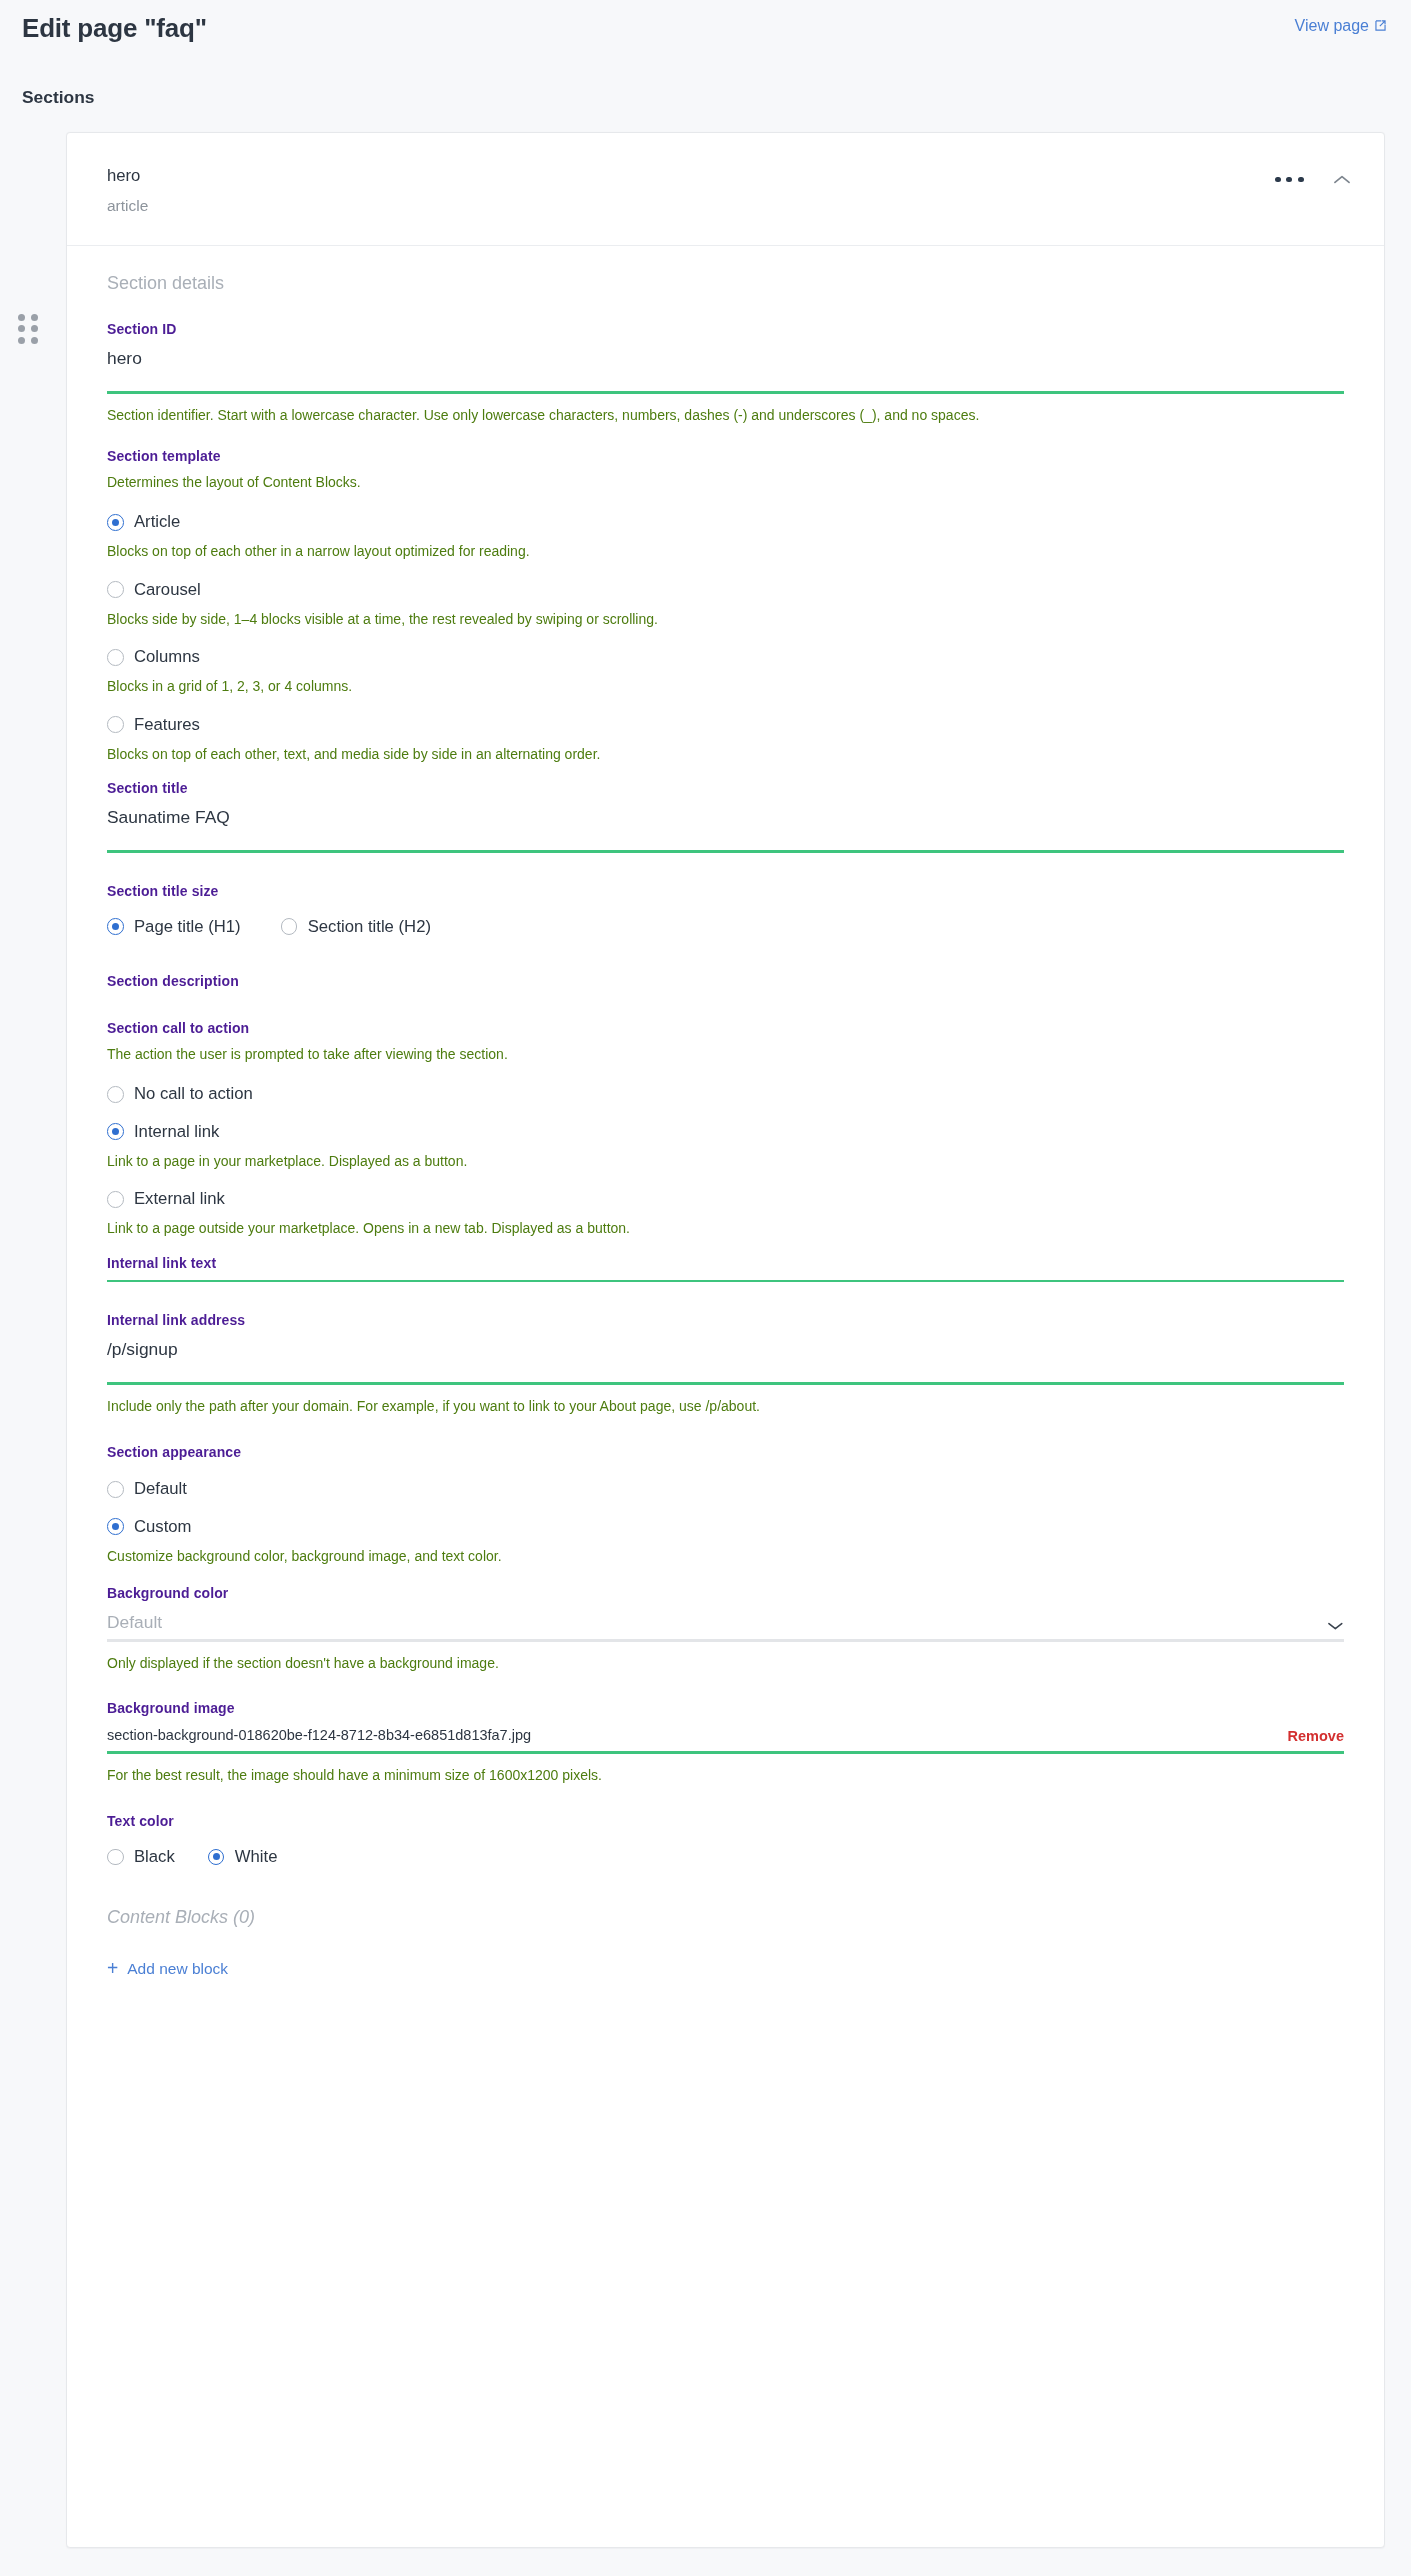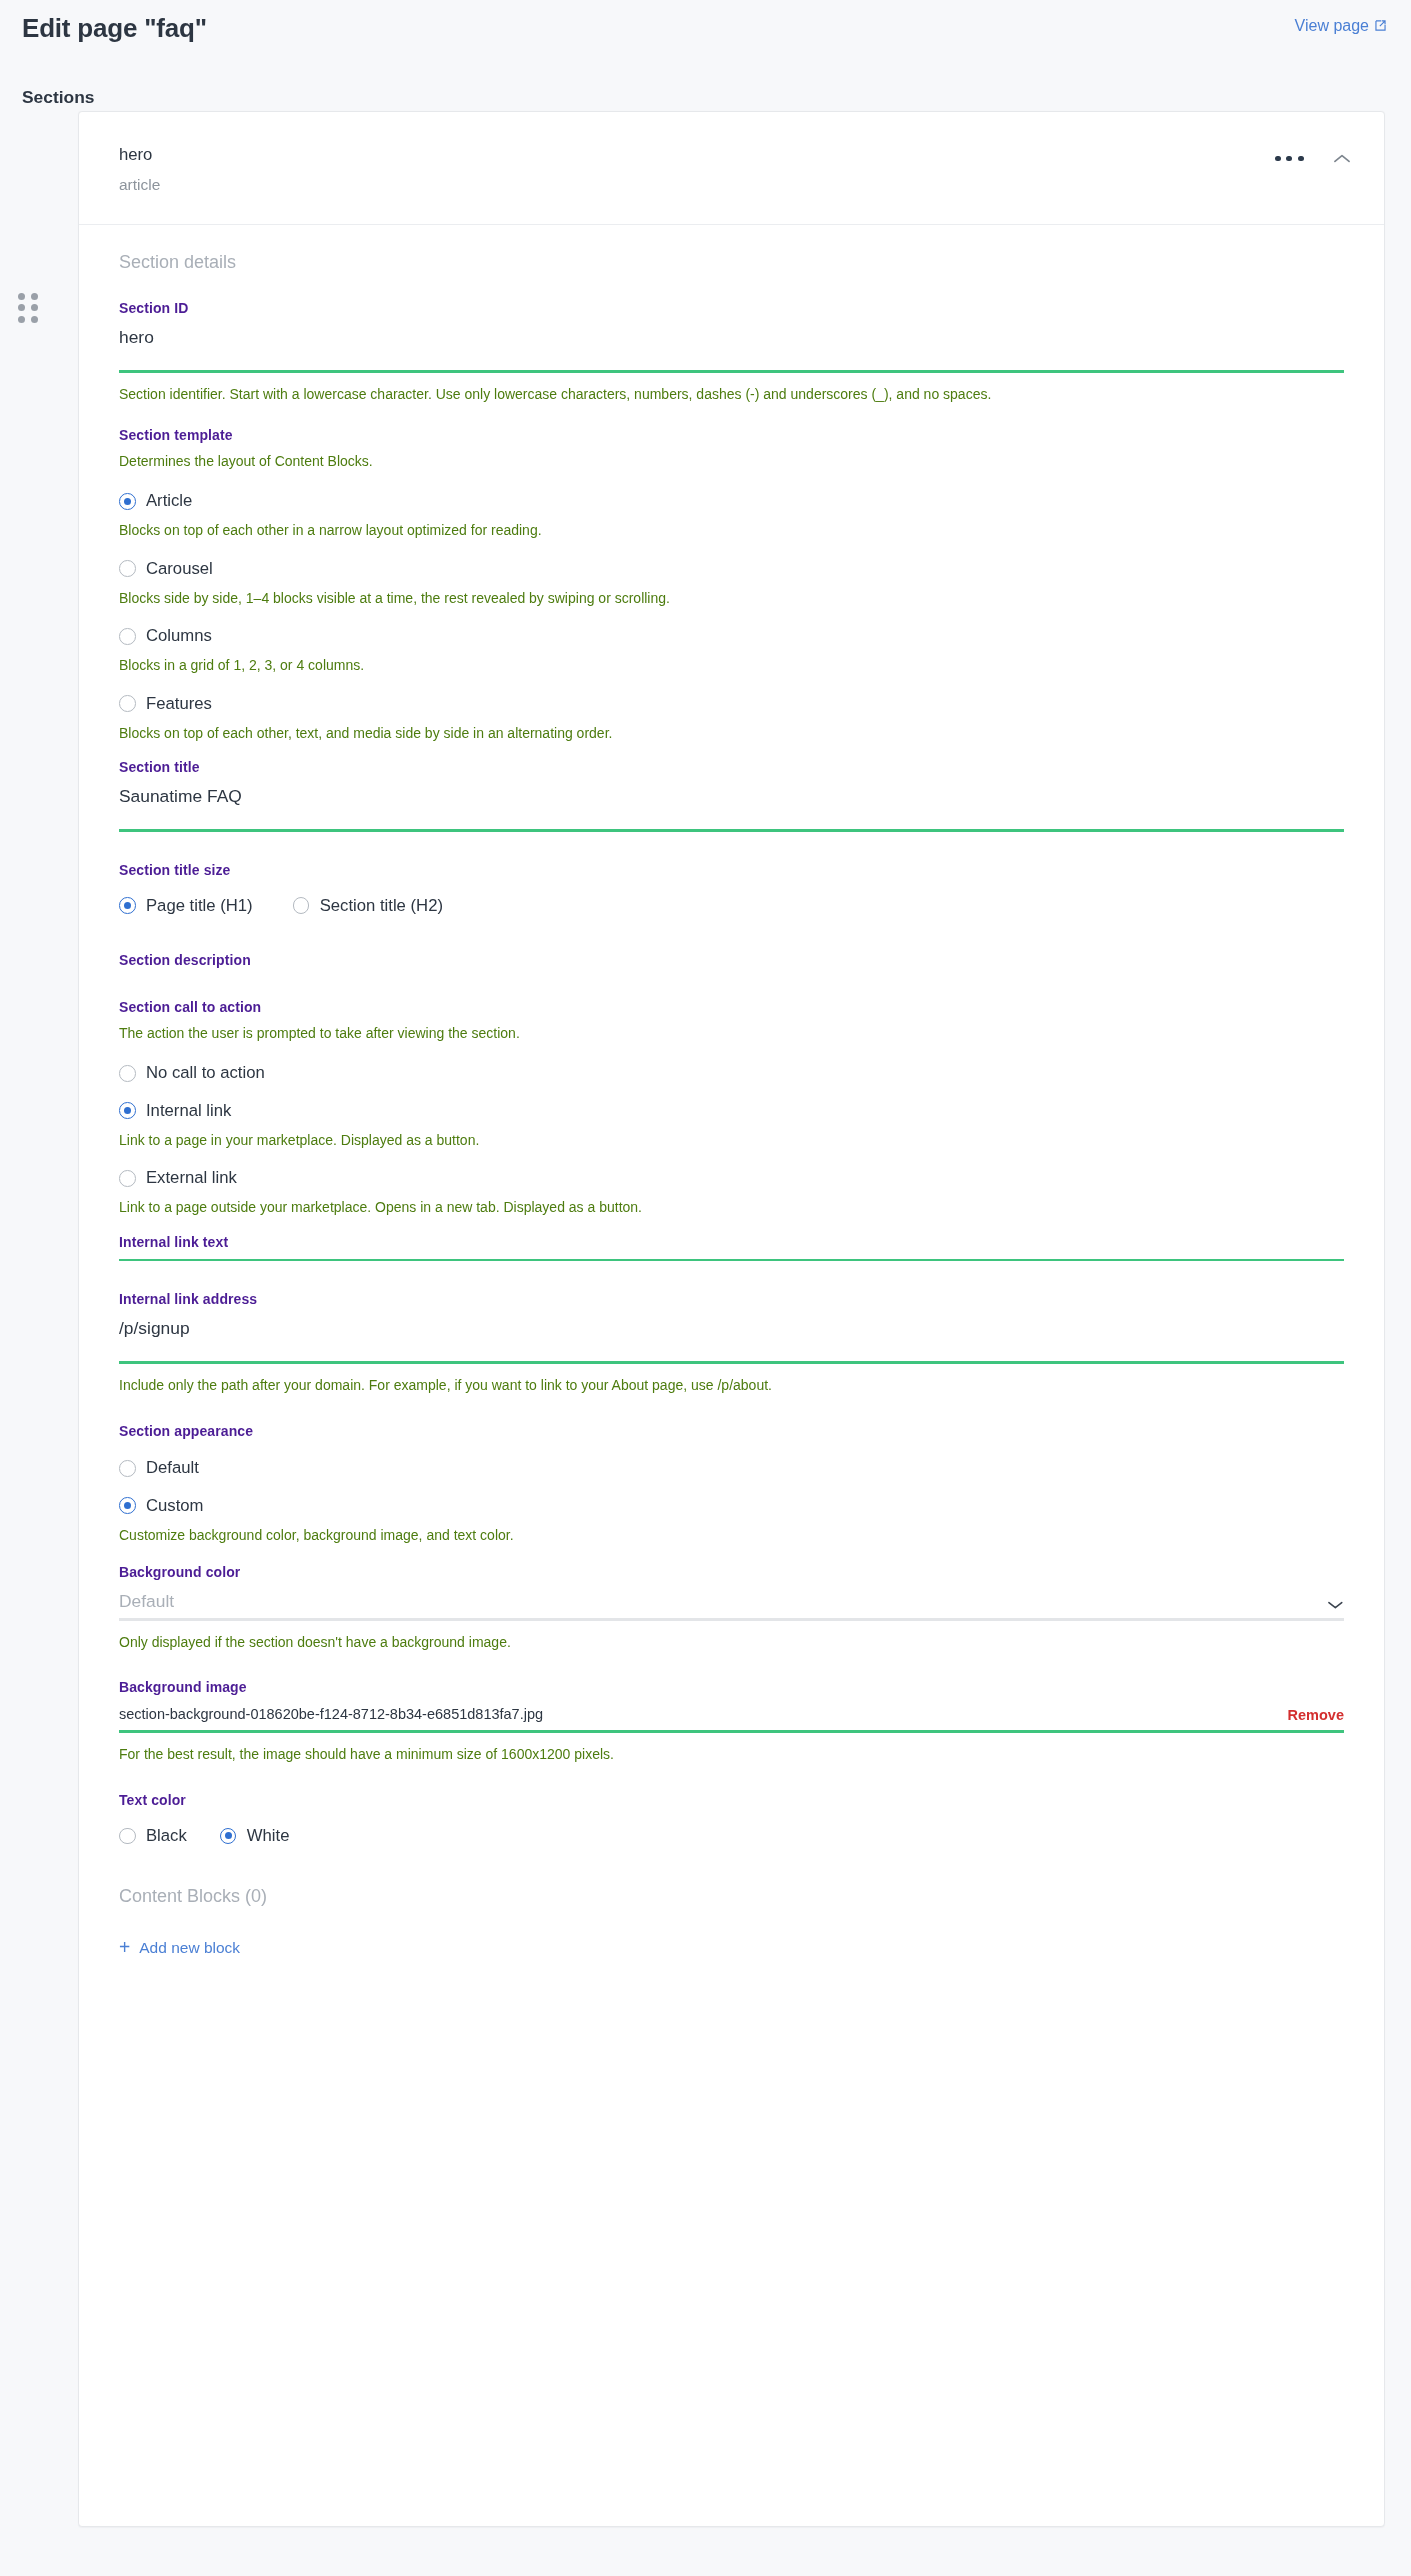--- a/index.html
+++ b/index.html
@@ -45,22 +45,22 @@
     font-size: 17.4px;
     font-weight: 700;
     color: #2d3642;
     padding: 0 18px 0 22px;
     margin-top: 15.5px;
   }
 
   
   .stage {
     position: relative;
-    margin-top: 3px;
-    padding-left: 12px;
+    margin-top: 24px;
+    padding-left: 0;
   }
 
   .drag-handle {
     position: absolute;
     left: 18px;
     top: 182px;
     width: 27px;
     height: 27px;
     display: grid;
     grid-template-columns: repeat(2, 9px);
@@ -230,20 +230,21 @@
     color: #d32f2f;
     font-weight: 700;
     cursor: pointer;
     text-decoration: none;
   }
 
   .blocks-title {
     font-size: 18px;
     color: #a9afb7;
     font-weight: 400;
+    font-style: italic;
   }
   .add-block {
     display: flex;
     align-items: center;
     gap: 9px;
     color: #4a7fd4;
     font-size: 15.5px;
     cursor: pointer;
     text-decoration: none;
   }

